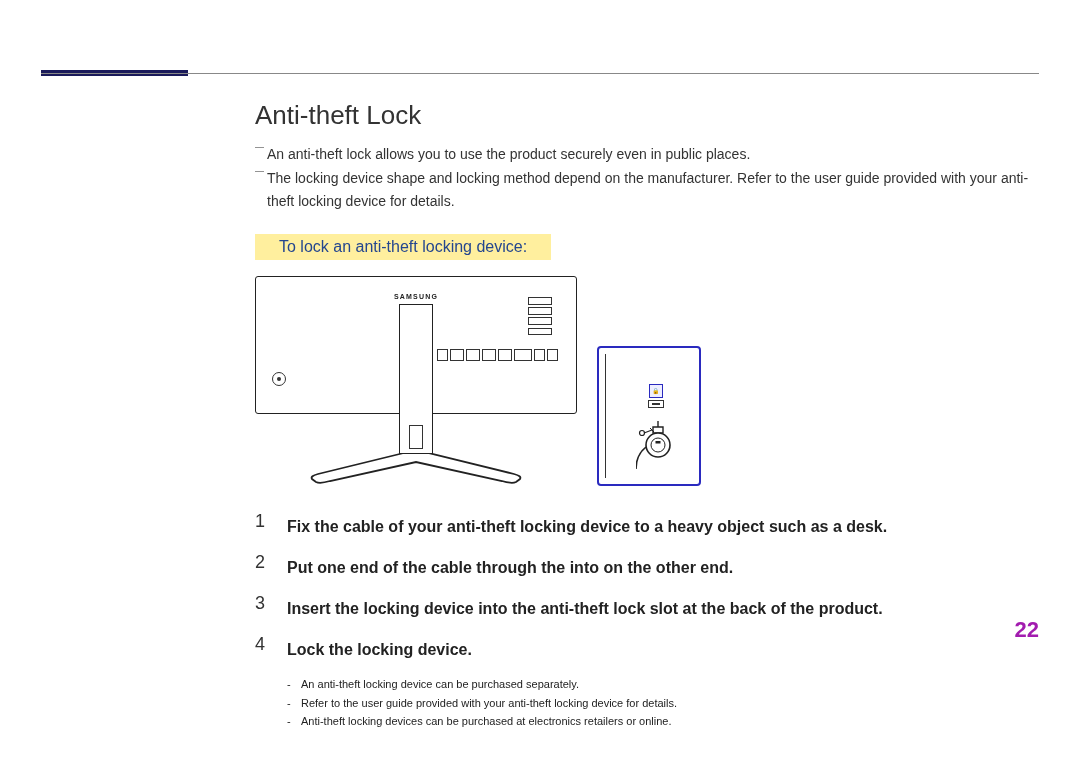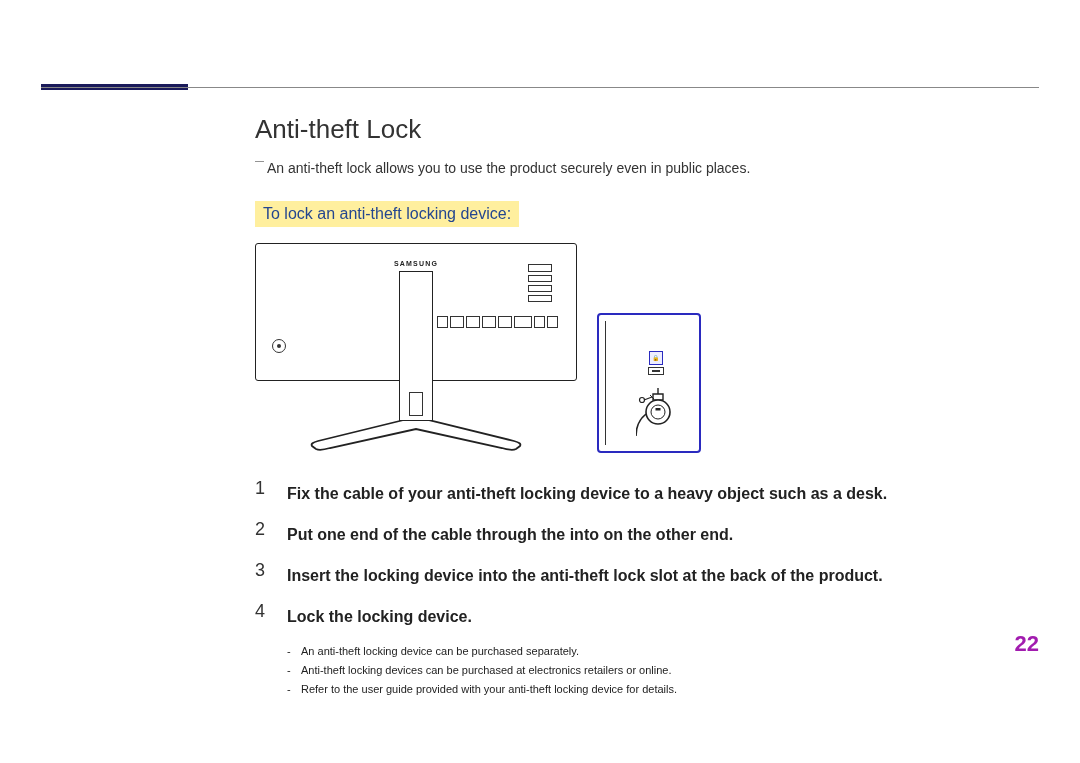--- a/index.html
+++ b/index.html
@@ -10,21 +10,20 @@
     background: #ffffff;
     font-family: Arial, Helvetica, sans-serif;
     color: #222;
     position: relative;
   }
   .page {
     width: 1080px;
     height: 675px;
     position: relative;
     box-sizing: border-box;
-    margin-top: 14px;
   }
   .accent-bar {
     position: absolute;
     left: 41px;
     top: 70px;
     width: 147px;
     height: 6px;
     background: #1a1a5a;
   }
   .hr {
@@ -61,21 +60,21 @@
     top: -3px;
     font-size: 9px;
     color: #555;
   }
   .sub-heading {
     display: inline-block;
     background: #ffef9e;
     color: #24468f;
     font-size: 16px;
     font-weight: 400;
-    padding: 4px 8px;
+    padding: 4px 24px;
     margin-top: 20px;
     margin-bottom: 16px;
   }
   .illustration-row {
     display: flex;
     align-items: flex-end;
     gap: 20px;
     margin-bottom: 26px;
   }
   .monitor-diagram {
@@ -275,20 +274,21 @@
 <body>
 
 <div class="page">
   <div class="accent-bar"></div>
   <div class="hr"></div>
 
   <div class="content">
     <h1 class="title">Anti-theft Lock</h1>
 
     <div class="note-line">An anti-theft lock allows you to use the product securely even in public places.</div>
+    <div class="note-line">The locking device shape and locking method depend on the manufacturer. Refer to the user guide provided with your anti-theft locking device for details.</div>
 
     <div><span class="sub-heading">To lock an anti-theft locking device:</span></div>
 
     <div class="illustration-row">
       <div class="monitor-diagram">
         <div class="stand">
           <svg viewBox="0 0 220 38">
             <path d="M 110 4 L 12 28 Q 4 30 6 33 L 10 36 Q 14 38 24 35 L 110 16 L 196 35 Q 206 38 210 36 L 214 33 Q 216 30 208 28 Z" fill="#fff" stroke="#222" stroke-width="1.8"></path>
           </svg>
         </div>
@@ -353,20 +353,20 @@
         <div class="step-num">3</div>
         <div class="step-text">Insert the locking device into the anti-theft lock slot at the back of the product.</div>
       </div>
       <div class="step">
         <div class="step-num">4</div>
         <div class="step-text">Lock the locking device.</div>
       </div>
 
       <div class="sub-notes">
         <div class="sub-note">An anti-theft locking device can be purchased separately.</div>
+        <div class="sub-note">Refer to the user guide provided with your anti-theft locking device for details.</div>
         <div class="sub-note">Anti-theft locking devices can be purchased at electronics retailers or online.</div>
-        <div class="sub-note">Refer to the user guide provided with your anti-theft locking device for details.</div>
       </div>
     </div>
   </div>
 
   <div class="page-number">22</div>
 </div>
 
 </body></html>

